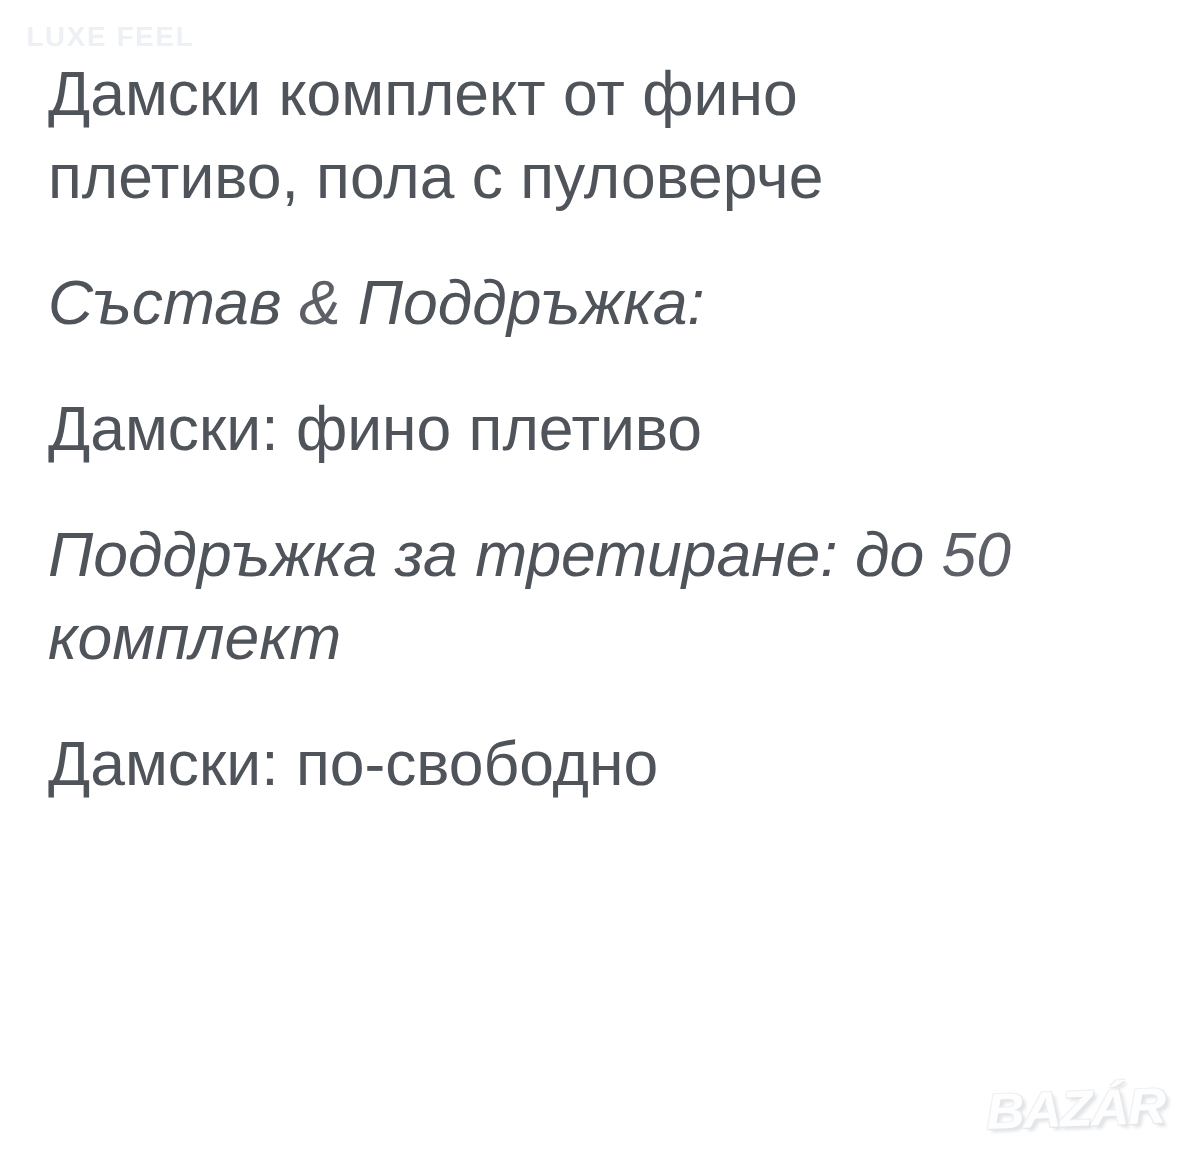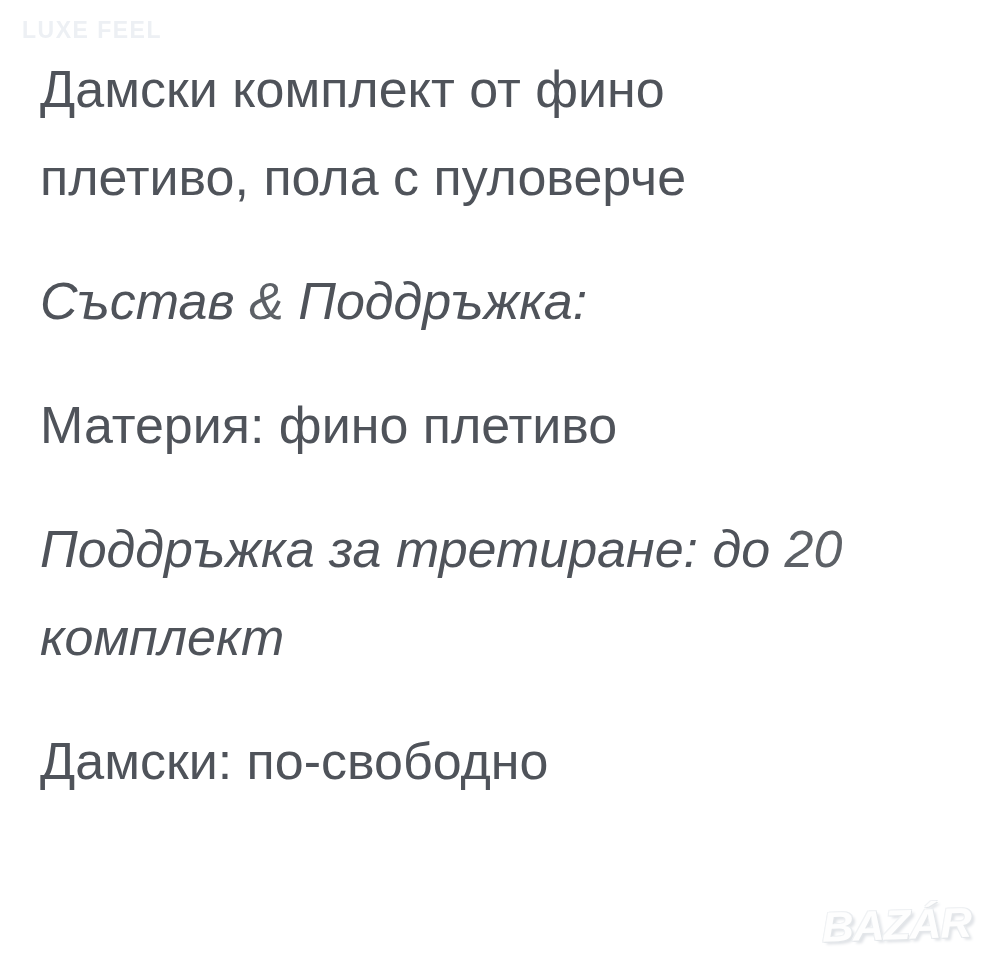--- a/index.html
+++ b/index.html
@@ -25,21 +25,21 @@
   }
 
   
   .content {
     position: absolute;
     left: 40px;
     top: 45px;
     right: 38px;
     color: #4f535a;
     font-size: 52px;
-    line-height: 88px;
+    line-height: 69px;
     font-weight: 400;
   }
   .content p {
     margin: 0 0 36px 0;
     white-space: pre-line;
   }
   .content p.inline-mixed { white-space: normal; font-style: italic; }
 
   
   .light-glyph {
@@ -72,21 +72,21 @@
 
 <div class="wm-top">LUXE FEEL</div>
 
 <main class="content">
 
   <p>Дамски комплект от фино
 плетиво, пола с пуловерче</p>
 
   <p class="inline-mixed"><span>Състав </span><span class="light-glyph">&amp;</span><span> Поддръжка:</span></p>
 
-  <p>Материя: фино плетиво</p>
+  <p>Дамски: фино плетиво</p>
 
-  <p class="inline-mixed"><span>Поддръжка за третиране: до </span><span class="light-glyph">20</span><br><span>комплект</span></p>
+  <p class="inline-mixed"><span>Поддръжка за третиране: до </span><span class="light-glyph">50</span><br><span>комплект</span></p>
 
   <p>Дамски: по-свободно</p>
 
 </main>
 
 <div class="wm-bazar">BAZÁR</div>
 
 </body></html>

